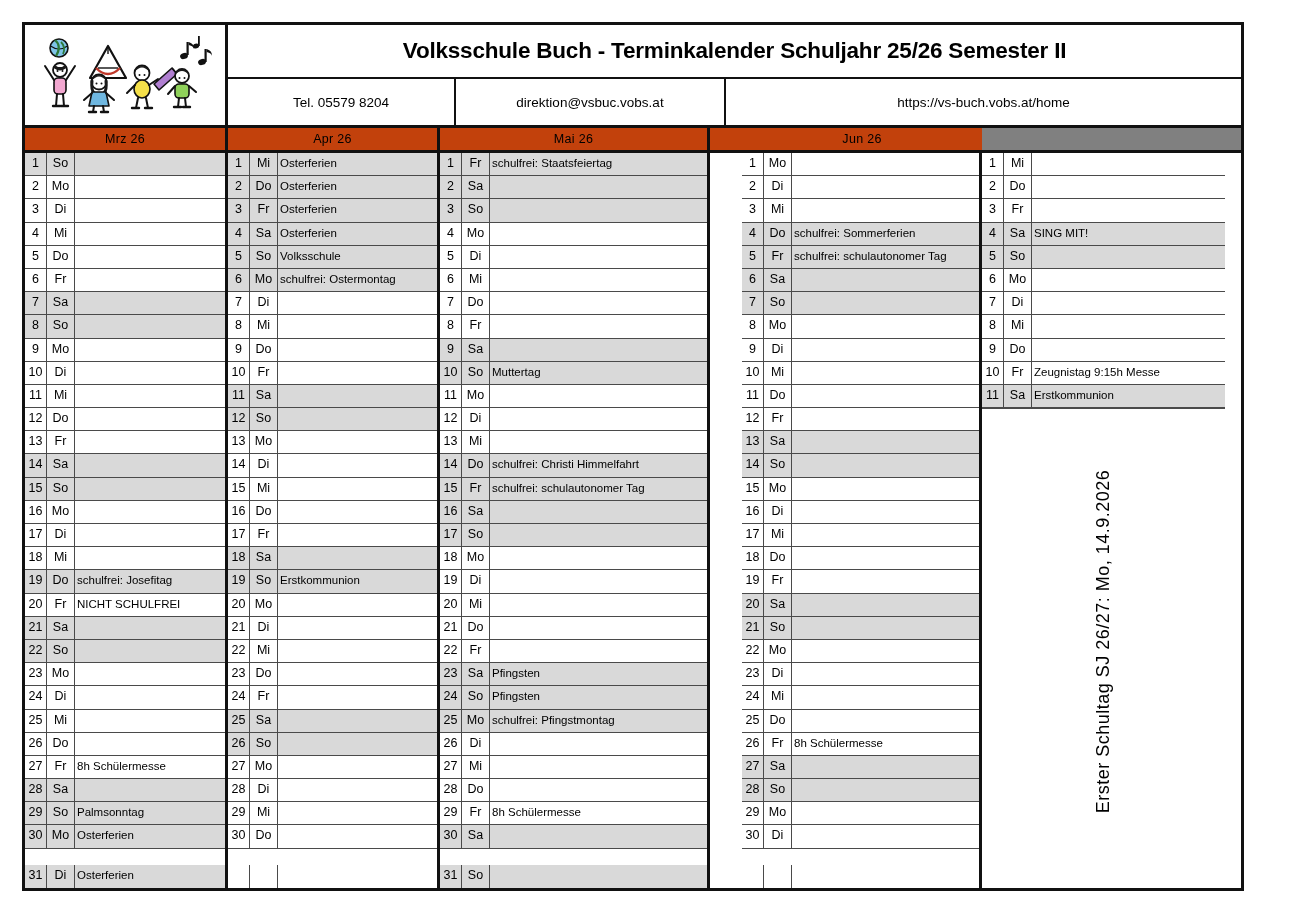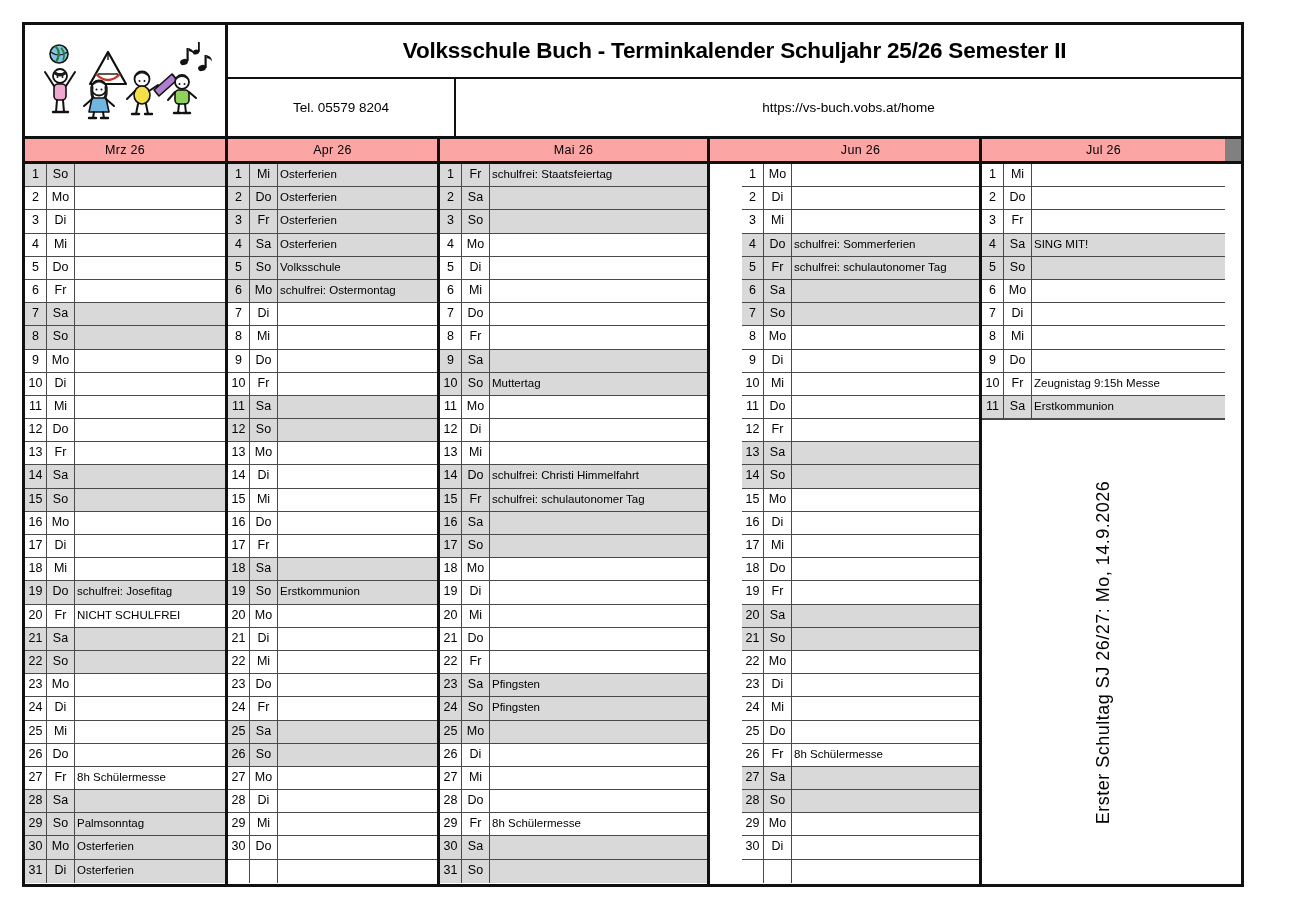--- a/index.html
+++ b/index.html
@@ -65,21 +65,21 @@
     box-sizing: border-box;
   }
   .title-row .title-text {
     font-size: 22.5px;
     font-weight: bold;
     letter-spacing: -0.2px;
     white-space: nowrap;
   }
 
   .contact-row {
-    height: 57px;
+    height: 46px;
     display: flex;
     box-sizing: border-box;
   }
   .contact-cell {
     display: flex;
     align-items: center;
     justify-content: center;
     font-size: 13.5px;
     box-sizing: border-box;
     border-right: 2px solid #111;
@@ -97,21 +97,21 @@
     background: #808080;
   }
   .month-col-head {
     box-sizing: border-box;
     height: 22px;
     line-height: 22px;
     text-align: center;
     font-size: 12.5px;
     font-weight: normal;
     color: #000;
-    background: #fca5a5;
+    background: #c2410c;
     border-right: 3px solid #111;
     letter-spacing: 0.3px;
     overflow: hidden;
     white-space: nowrap;
   }
   .month-col-head:last-child { border-right: none; }
 
   
   .months-body {
     display: flex;
@@ -131,21 +131,21 @@
   .w-jun { width: 272px; padding-left: 32px; }
   .w-jul { width: 243px; }
 
   .day-row {
     display: flex;
     height: 23.2px;
     box-sizing: border-box;
     border-bottom: 1.5px solid #4a4a4a;
     background: #ffffff;
   }
-  .day-row:last-child { border-bottom: none; }
+  .day-row:last-child { border-bottom: none; margin-top: 16px; }
   .day-row.shaded { background: #d9d9d9; }
   .day-row.empty  { background: #ffffff; }
 
   .cell-num {
     width: 22px;
     min-width: 22px;
     box-sizing: border-box;
     border-right: 1.5px solid #4a4a4a;
     text-align: center;
     font-size: 12.5px;
@@ -276,31 +276,31 @@
           </g>
         </svg>
       </div>
 
       <div class="title-stack">
         <div class="title-row">
           <span class="title-text">Volksschule Buch - Terminkalender  Schuljahr 25/26   Semester II</span>
         </div>
         <div class="contact-row">
           <div class="contact-cell c-tel">Tel. 05579 8204</div>
+          <div class="contact-cell c-mail">direktion@vsbuc.vobs.at</div>
           <div class="contact-cell c-web">https://vs-buch.vobs.at/home</div>
         </div>
       </div>
     </div>
 
     <div class="months-row">
       <div class="month-col-head w-mrz">Mrz 26</div>
       <div class="month-col-head w-apr">Apr 26</div>
       <div class="month-col-head w-mai">Mai 26</div>
       <div class="month-col-head w-jun">Jun 26</div>
-      <div class="month-col-head w-jul">Jul 26</div>
     </div>
 
     <div class="months-body">
       <div class="month-col w-mrz">
           <div class="day-row shaded">
             <div class="cell-num">1</div>
             <div class="cell-dow">So</div>
             <div class="cell-note"></div>
           </div>
           <div class="day-row">
@@ -728,20 +728,21 @@
             <div class="cell-note">Pfingsten</div>
           </div>
           <div class="day-row shaded">
             <div class="cell-num">24</div>
             <div class="cell-dow">So</div>
             <div class="cell-note">Pfingsten</div>
           </div>
           <div class="day-row shaded">
             <div class="cell-num">25</div>
             <div class="cell-dow">Mo</div>
+            <div class="cell-note">schulfrei: Pfingstmontag</div>
           </div>
           <div class="day-row">
             <div class="cell-num">26</div>
             <div class="cell-dow">Di</div>
             <div class="cell-note"></div>
           </div>
           <div class="day-row">
             <div class="cell-num">27</div>
             <div class="cell-dow">Mi</div>
             <div class="cell-note"></div>

